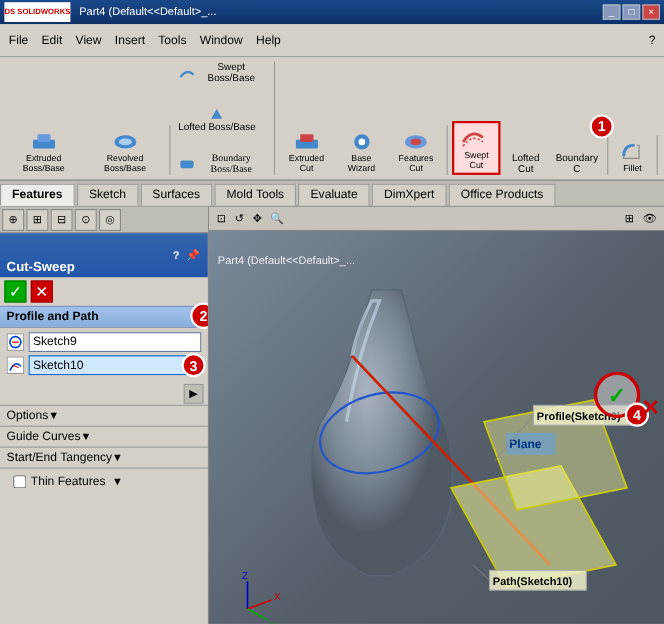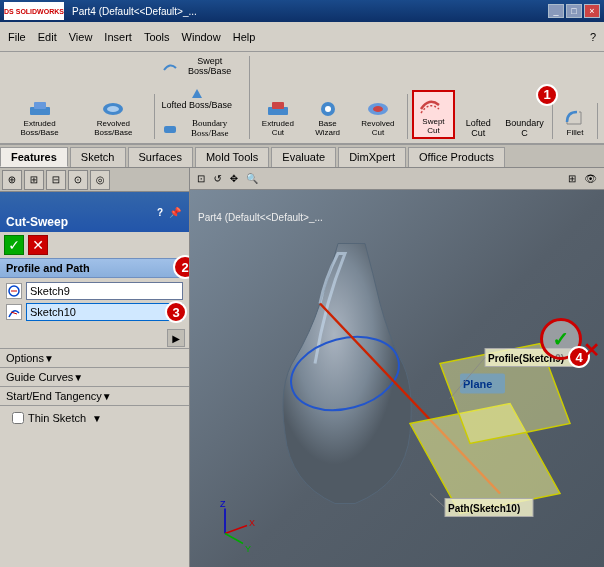--- a/index.html
+++ b/index.html
@@ -353,21 +353,21 @@
           <svg width="28" height="22">
               <ellipse cx="14" cy="12" rx="10" ry="6" fill="#4488cc"></ellipse>
               <ellipse cx="14" cy="12" rx="6" ry="3" fill="#aaccee"></ellipse>
             </svg>
         </div>
         <span class="toolbar-btn-label">Revolved
 Boss/Base</span>
       </div>
     </div>
 
-    <div class="toolbar-group" style="flex-direction:column;align-items:flex-start;gap:6px;">
+    <div class="toolbar-group" style="flex-direction:column;align-items:flex-start;gap:16px;">
       <div class="toolbar-btn" style="flex-direction:row;min-width:0;padding:1px 3px;">
         <div class="icon-area" style="width:16px;height:16px;">
           <svg width="16" height="14">
               <path d="M2 10 Q8 2 14 8" stroke="#4488cc" stroke-width="2" fill="none"></path>
             </svg>
         </div>
         <span class="toolbar-btn-label" style="font-size:9px;">Swept Boss/Base</span>
       </div>
       <div class="toolbar-btn" style="flex-direction:column;min-width:0;padding:1px 3px;justify-content:flex-end;">
         <div class="icon-area" style="width:16px;height:16px;">
@@ -408,21 +408,21 @@
         <span class="toolbar-btn-label">Base
 Wizard</span>
       </div>
       <div class="toolbar-btn">
         <div class="icon-area">
           <svg width="28" height="22">
               <ellipse cx="14" cy="12" rx="10" ry="6" fill="#6699dd"></ellipse>
               <ellipse cx="14" cy="12" rx="5" ry="3" fill="#cc4444"></ellipse>
             </svg>
         </div>
-        <span class="toolbar-btn-label">Revolved
+        <span class="toolbar-btn-label">Features
 Cut</span>
       </div>
     </div>
 
     <div class="toolbar-group" style="position:relative;">
       <div class="toolbar-btn highlighted-red" style="position:relative;">
         <div class="icon-area">
           <svg width="28" height="22">
               <path d="M2 14 Q10 2 20 10" stroke="#cc4444" stroke-width="2.5" fill="none"></path>
               <path d="M2 18 Q10 6 20 14" stroke="#cc4444" stroke-width="1.5" fill="none" stroke-dasharray="2,2"></path>
@@ -532,21 +532,21 @@
     </div>
 
     <div class="section-row">
       <span>Start/End Tangency</span>
       <span class="section-arrow">▼</span>
     </div>
 
     <div class="section-row">
       <div class="checkbox-row">
         <input type="checkbox" style="width: 12px; height: 12px;">
-        <span>Thin Sketch</span>
+        <span>Thin Features</span>
       </div>
       <span class="section-arrow">▼</span>
     </div>
   </div>
 
   <div class="viewport">
 
     <div class="viewport-toolbar">
       <div class="vt-btn">⊡</div>
       <div class="vt-btn">↺</div>

